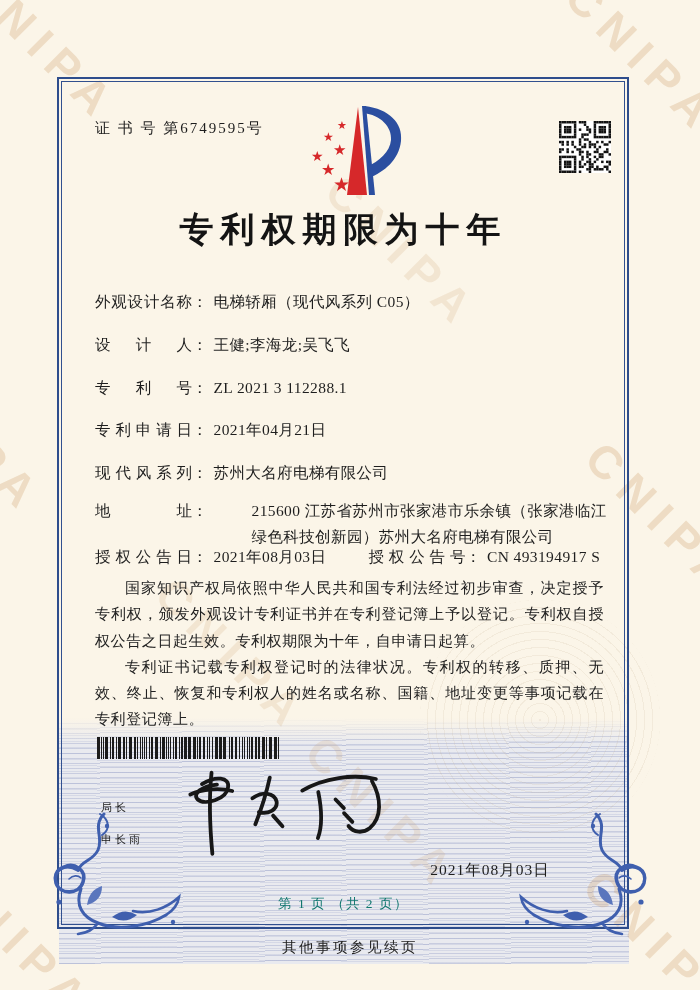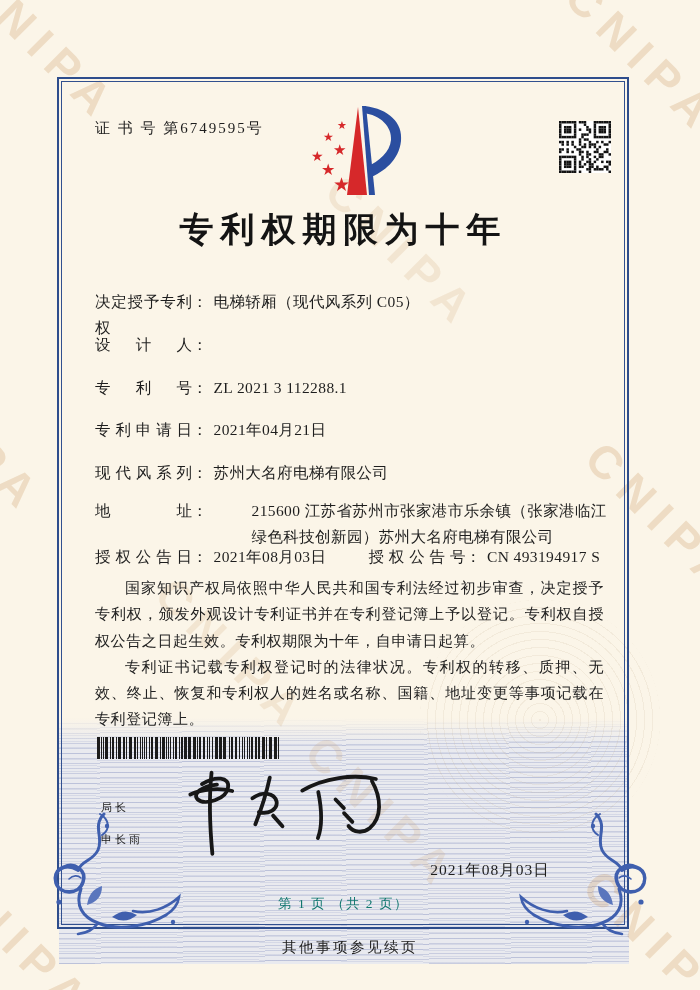--- a/index.html
+++ b/index.html
@@ -311,27 +311,28 @@
         <rect x="17" y="19" width="1" height="1" fill="#111"></rect>
         <rect x="19" y="19" width="1" height="1" fill="#111"></rect>
         <rect x="8" y="20" width="1" height="1" fill="#111"></rect>
         <rect x="12" y="20" width="1" height="1" fill="#111"></rect>
         <rect x="20" y="20" width="1" height="1" fill="#111"></rect>
       </svg>
 
     <h1 class="title">专利权期限为十年</h1>
 
     <div class="row r1">
-      <span class="lbl">决定授予专利权</span>
+      <span class="lbl">外观设计名称</span>
         <span class="colon">：</span>
       <span class="val">电梯轿厢（现代风系列 C05）</span>
     </div>
     <div class="row r2">
       <span class="lbl">设计人</span>
         <span class="colon">：</span>
+      <span class="val">王健;李海龙;吴飞飞</span>
     </div>
     <div class="row r3">
       <span class="lbl">专利号</span>
         <span class="colon">：</span>
       <span class="val">ZL 2021 3 112288.1</span>
     </div>
     <div class="row r4">
       <span class="lbl">专利申请日</span>
         <span class="colon">：</span>
       <span class="val">2021年04月21日</span>

